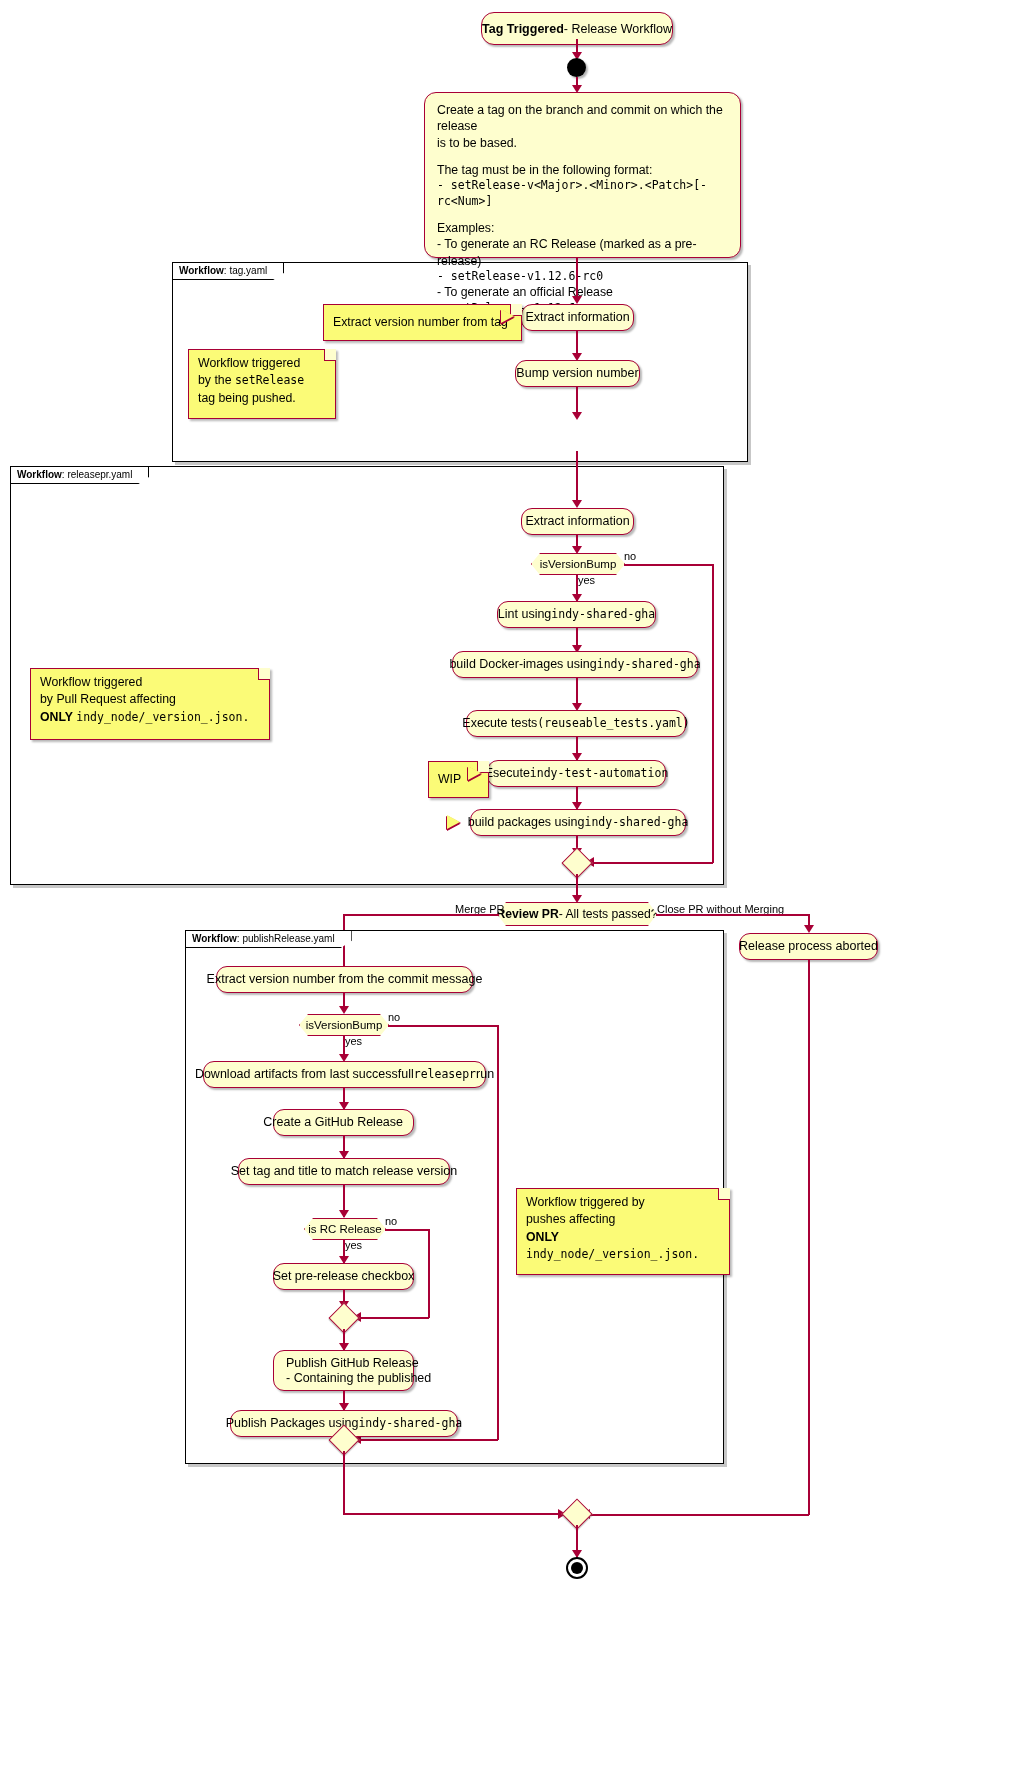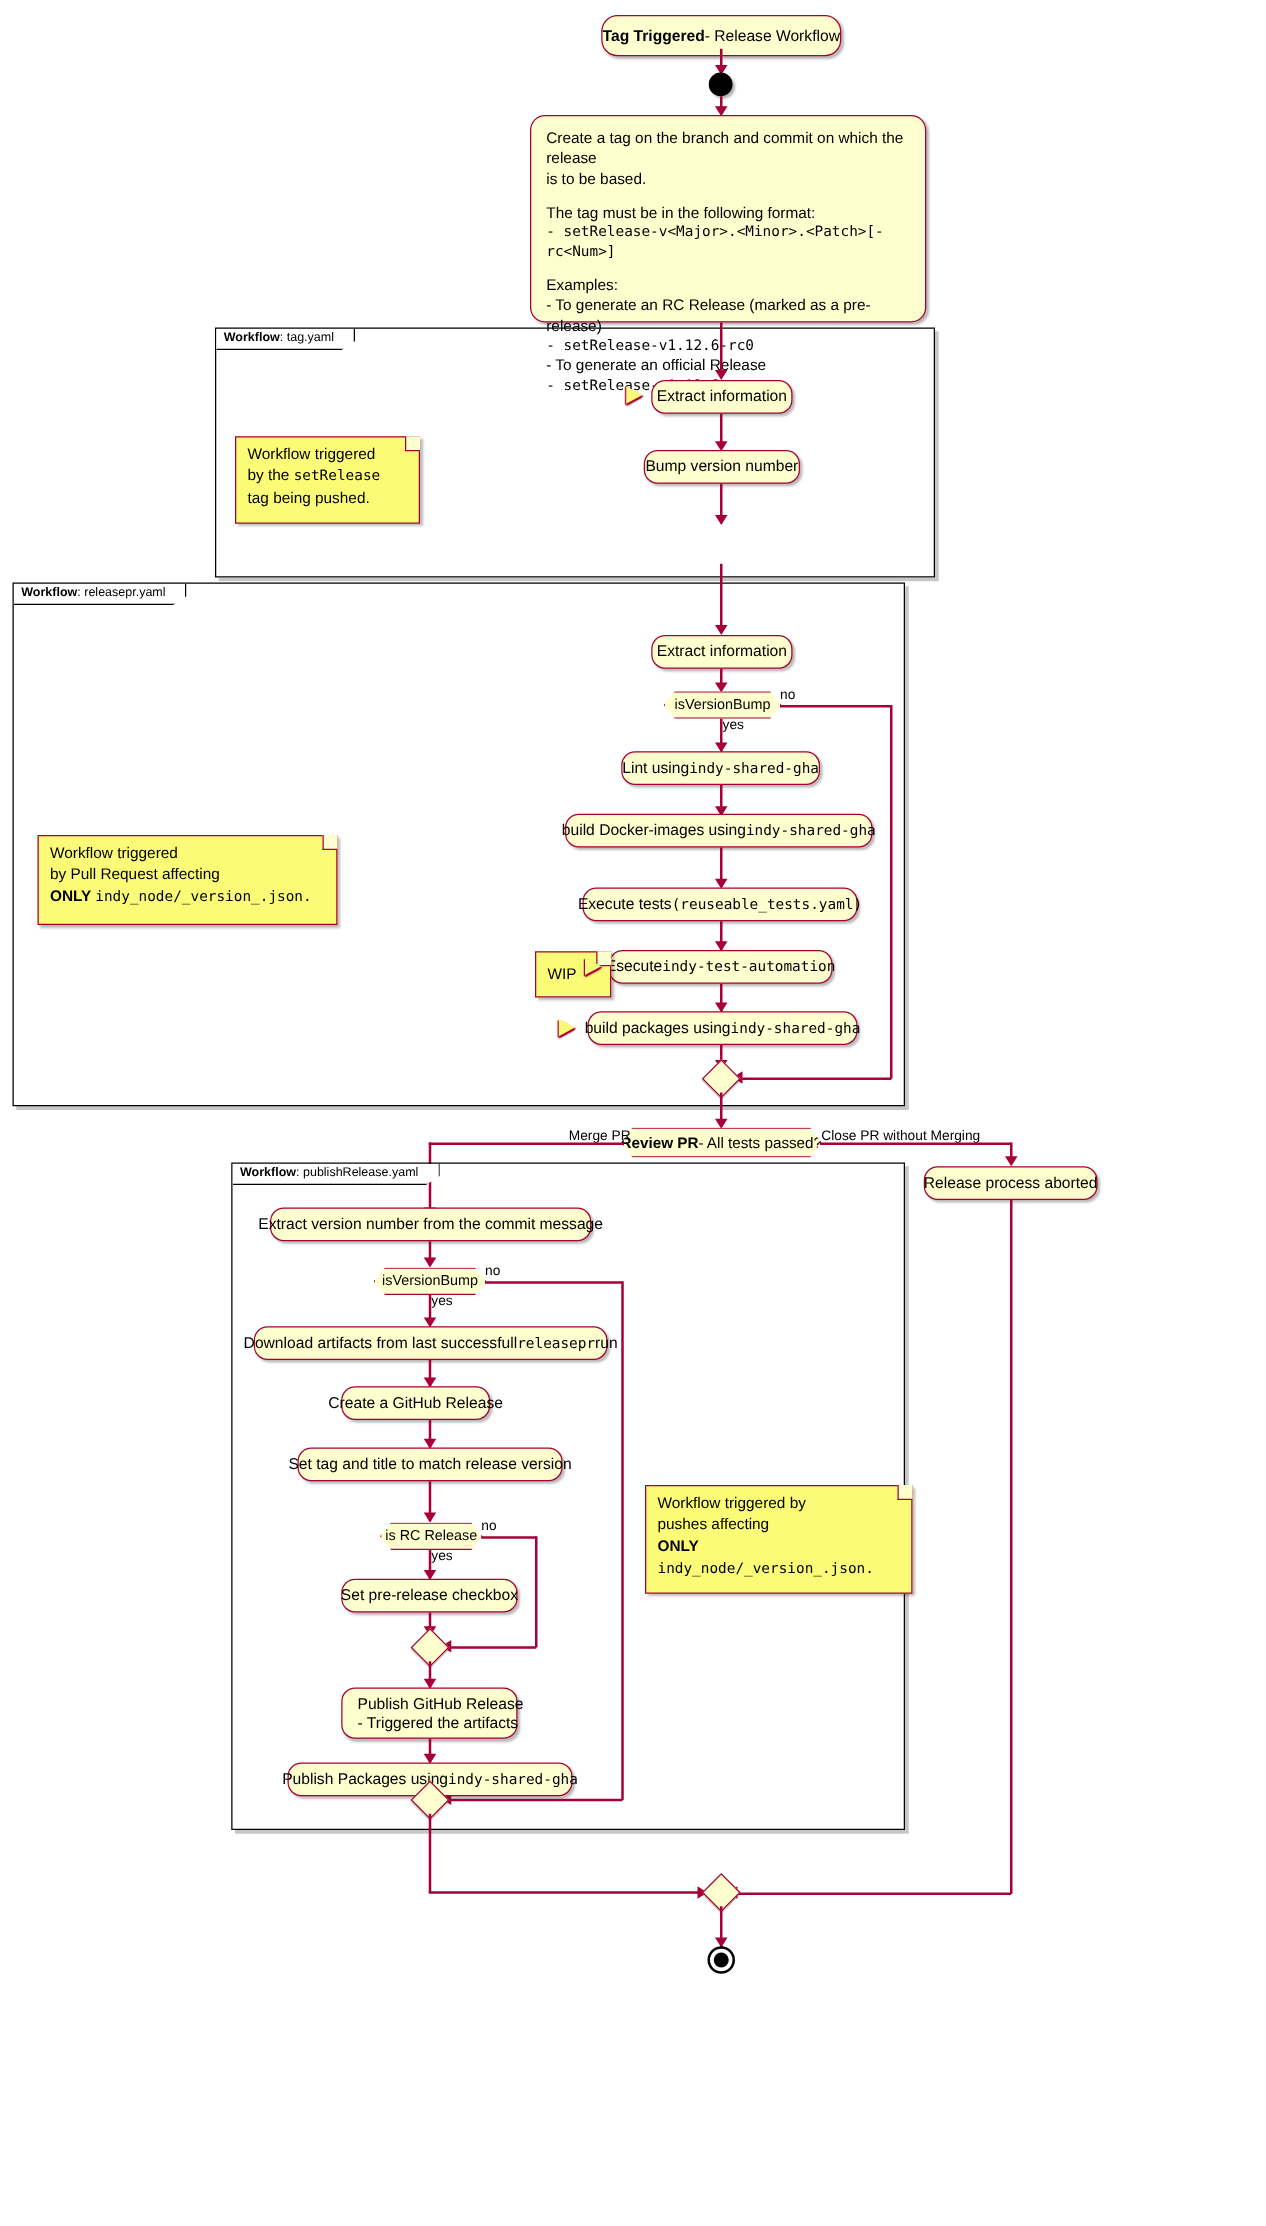--- a/index.html
+++ b/index.html
@@ -136,20 +136,23 @@
     <b>Workflow</b><span>: </span><span>tag.yaml</span>
   </div>
 
   <div class="ln lv abs" style="left:576px;top:258px;height:43px;"></div>
   <div class="arr down abs" style="left:572px;top:296px;"></div>
 
   <div class="act abs" style="left:521px;top:304px;width:113px;height:27px;">
     <span>Extract information</span>
   </div>
 
+  <div class="note" style="left:323px;top:304px;width:179px;height:25px;display:flex;align-items:center;">
+    <span>Extract version number from tag</span>
+  </div>
   <div class="notearrow right abs" style="left:501px;top:309px;"></div>
 
   <div class="note" style="left:188px;top:349px;width:128px;height:58px;">
     <div>Workflow triggered</div>
     <div><span>by the </span><span class="mono">setRelease</span></div>
     <div>tag being pushed.</div>
   </div>
 
   <div class="ln lv abs" style="left:576px;top:331px;height:28px;"></div>
   <div class="arr down abs" style="left:572px;top:353px;"></div>
@@ -299,21 +302,21 @@
 
   <div class="act abs" style="left:203px;top:1061px;width:283px;height:27px;">
     <span>Download artifacts from last successfull </span>
       <span class="mono">releasepr</span>
       <span> run</span>
   </div>
 
   <div class="ln lv abs" style="left:343px;top:1088px;height:21px;"></div>
   <div class="arr down abs" style="left:339px;top:1102px;"></div>
 
-  <div class="act abs" style="left:273px;top:1109px;width:119px;height:27px;">
+  <div class="act abs" style="left:273px;top:1109px;width:141px;height:27px;justify-content:flex-end;">
     <span>Create a GitHub Release</span>
   </div>
 
   <div class="ln lv abs" style="left:343px;top:1136px;height:22px;"></div>
   <div class="arr down abs" style="left:339px;top:1151px;"></div>
 
   <div class="act abs" style="left:238px;top:1158px;width:212px;height:27px;">
     <span>Set tag and title to match release version</span>
   </div>
 
@@ -340,21 +343,21 @@
 
   <div class="ln lv abs" style="left:343px;top:1290px;height:18px;"></div>
   <div class="arr down abs" style="left:339px;top:1301px;"></div>
   <div class="diamond abs" style="left:333px;top:1307px;"></div>
 
   <div class="ln lv abs" style="left:343px;top:1329px;height:21px;"></div>
   <div class="arr down abs" style="left:339px;top:1343px;"></div>
 
   <div class="act two-line abs" style="left:273px;top:1350px;width:141px;height:41px;">
     <span>Publish GitHub Release</span>
-    <span>- Triggered the artifacts</span>
+    <span>- Containing the published</span>
   </div>
 
   <div class="ln lv abs" style="left:343px;top:1391px;height:19px;"></div>
   <div class="arr down abs" style="left:339px;top:1403px;"></div>
 
   <div class="act abs" style="left:230px;top:1410px;width:228px;height:27px;">
     <span>Publish Packages using </span>
       <span class="mono">indy-shared-gha</span>
   </div>
 

